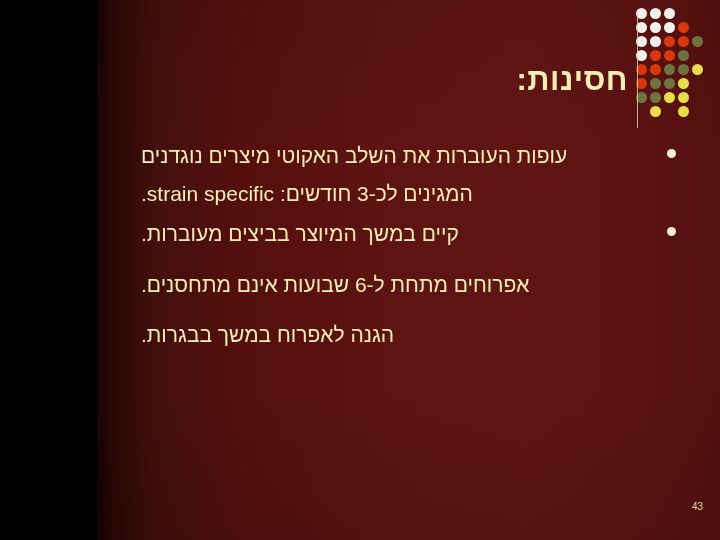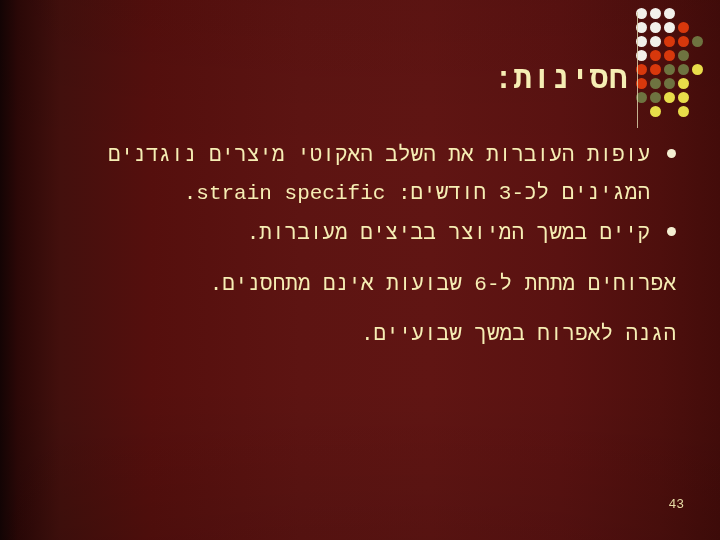--- a/index.html
+++ b/index.html
@@ -3,24 +3,24 @@
 <meta charset="utf-8">
 <title>Slide</title>
 <style>
   html, body {
     margin: 0;
     padding: 0;
     background: #000;
   }
   #slide {
     position: relative;
-    width: 720px;
+    width: 623px;
     height: 540px;
     overflow: hidden;
-    font-family: Liberation Mono, monospace;
+    font-family: Liberation Sans, sans-serif;
     background-color: #5b1311;
     background-image:
       linear-gradient(to right,
         #140404 0px,
         #2c0807 18px,
         #43100d 60px,
         #550f0d 150px,
         #5d1412 300px,
         #601513 430px,
         #5a1211 560px,
@@ -82,21 +82,21 @@
   
   #body-block {
     position: absolute;
     top: 137px;
     right: 44px;
     left: 44px;
     z-index: 2;
     color: #f6eeb4;
     font-size: 21px;
     line-height: 1.82;
-    text-align: right;
+    text-align: left;
   }
   .para {
     margin: 0 0 2px 0;
     position: relative;
   }
   .para.bulleted {
     padding-right: 26px;
   }
   .bullet-dot {
     position: absolute;
@@ -110,23 +110,23 @@
   .para-text {
     display: block;
   }
   .gap {
     height: 10px;
   }
 
   
   #page-number {
     position: absolute;
-    right: 36px;
+    right: 17px;
     bottom: 28px;
-    font-size: 13px;
+    font-size: 10px;
     color: #e6dca6;
     z-index: 3;
   }
 </style>
 </head>
 <body>
 
 <div id="slide">
 
   <div id="dot-matrix">
@@ -176,19 +176,19 @@
       <div class="para bulleted">
         <span class="bullet-dot"></span>
         <span class="para-text">קיים במשך המיוצר בביצים מעוברות.</span>
       </div>
       <div class="gap"></div>
       <div class="para">
         <span class="para-text">אפרוחים מתחת ל-6 שבועות אינם מתחסנים.</span>
       </div>
       <div class="gap"></div>
       <div class="para">
-        <span class="para-text">הגנה לאפרוח במשך שבועיים.</span>
+        <span class="para-text">הגנה לאפרוח במשך בבגרות.</span>
       </div>
     </div>
 
   <div id="page-number">43</div>
 
 </div>
 
 </body></html>

